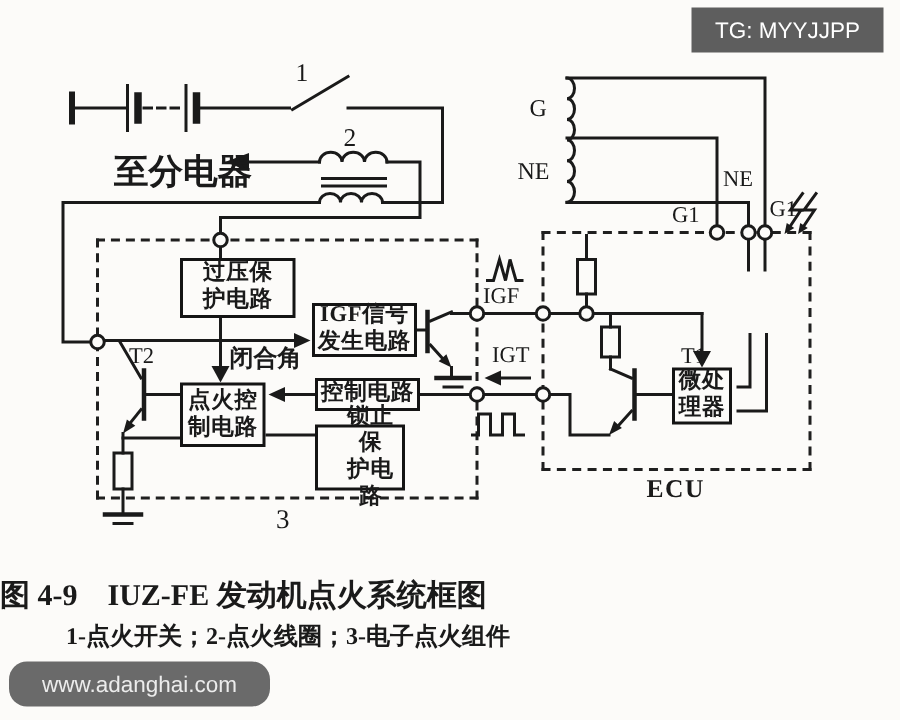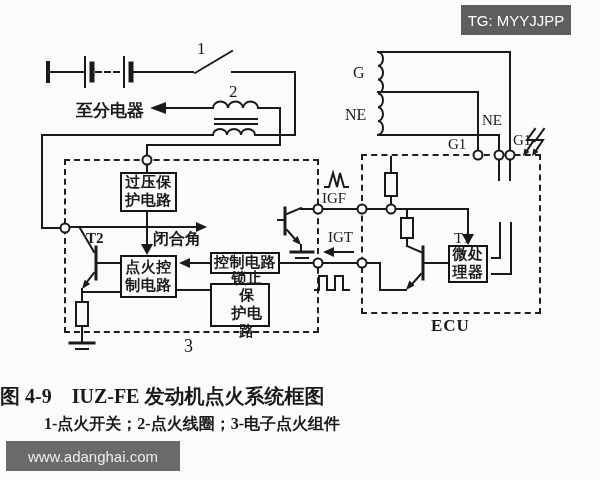--- a/index.html
+++ b/index.html
@@ -177,45 +177,47 @@
       <circle cx="362" cy="209" r="4.5"></circle>
       <circle cx="391" cy="209" r="4.5"></circle>
       <circle cx="318" cy="263" r="4.5"></circle>
       <circle cx="362" cy="263" r="4.5"></circle>
       <circle cx="478" cy="155" r="4.5"></circle>
       <circle cx="499" cy="155" r="4.5"></circle>
       <circle cx="510" cy="155" r="4.5"></circle>
     </g>
   </svg>
 
-  <div class="cbox" style="left:120px;top:172px;width:57px;height:40px;">过压保
+  <div class="cbox" style="left:120px;top:172px;width:77px;height:40px;">过压保
 护电路</div>
+  <div class="cbox" style="left:208px;top:202px;width:70px;height:36px;">IGF信号
+发生电路</div>
   <div class="cbox" style="left:210px;top:252px;width:70px;height:22px;">控制电路</div>
   <div class="cbox" style="left:120px;top:255px;width:57px;height:43px;">点火控
 制电路</div>
   <div class="cbox" style="left:210px;top:283px;width:60px;height:44px;padding-left:14px;">锁止保
 护电路</div>
   <div class="cbox" style="left:448px;top:245px;width:40px;height:38px;">微处
 理器</div>
 
-  <div class="lbl b" style="left:76px;top:99px;font-size:17px;">至分电器</div>
+  <div class="lbl b" style="left:76px;top:99px;font-size:23px;">至分电器</div>
   <div class="lbl" style="left:197px;top:39px;font-size:17px;">1</div>
   <div class="lbl" style="left:229px;top:82px;font-size:17px;">2</div>
   <div class="lbl" style="left:184px;top:336px;font-size:18px;">3</div>
-  <div class="lbl" style="left:86px;top:230px;font-size:15px;font-weight:bold;">T2</div>
+  <div class="lbl" style="left:86px;top:230px;font-size:15px;">T2</div>
   <div class="lbl" style="left:414px;top:230px;font-size:15px;margin-left:40px;">T1</div>
   <div class="lbl" style="left:353px;top:64px;font-size:16px;">G</div>
   <div class="lbl" style="left:345px;top:106px;font-size:16px;">NE</div>
   <div class="lbl" style="left:322px;top:190px;font-size:15px;">IGF</div>
   <div class="lbl" style="left:328px;top:229px;font-size:15px;">IGT</div>
   <div class="lbl b" style="left:153px;top:229px;font-size:16px;">闭合角</div>
   <div class="lbl" style="left:431px;top:316px;font-size:17px;letter-spacing:1px;font-weight:600;">ECU</div>
   <div class="lbl" style="left:482px;top:112px;font-size:15px;">NE</div>
   <div class="lbl" style="left:513px;top:112px;font-size:15px;margin-top:20px;">G1-</div>
   <div class="lbl" style="left:448px;top:136px;font-size:15px;">G1</div>
 
   <div class="caption" style="top:383px;font-size:20px;">图 4-9　IUZ-FE 发动机点火系统框图</div>
   <div class="caption" style="top:414px;font-size:16px;padding-left:44px;">1-点火开关；2-点火线圈；3-电子点火组件</div>
 
-  <div class="badge" style="left:461px;top:5px;width:110px;height:30px;background:#5e5e5e;font-size:15px;">TG: MYYJJPP</div>
-  <div class="badge" style="left:6px;top:441px;width:174px;height:30px;background:#6a6a6a;font-size:15px;color:#ececec;">www.adanghai.com</div>
+  <div class="badge" style="left:461px;top:5px;width:128px;height:30px;background:#5e5e5e;font-size:15px;">TG: MYYJJPP</div>
+  <div class="badge" style="left:6px;top:441px;width:174px;height:30px;background:#6a6a6a;font-size:15px;color:#ececec;border-radius:12px;">www.adanghai.com</div>
 
 </div>
 
 </body></html>

